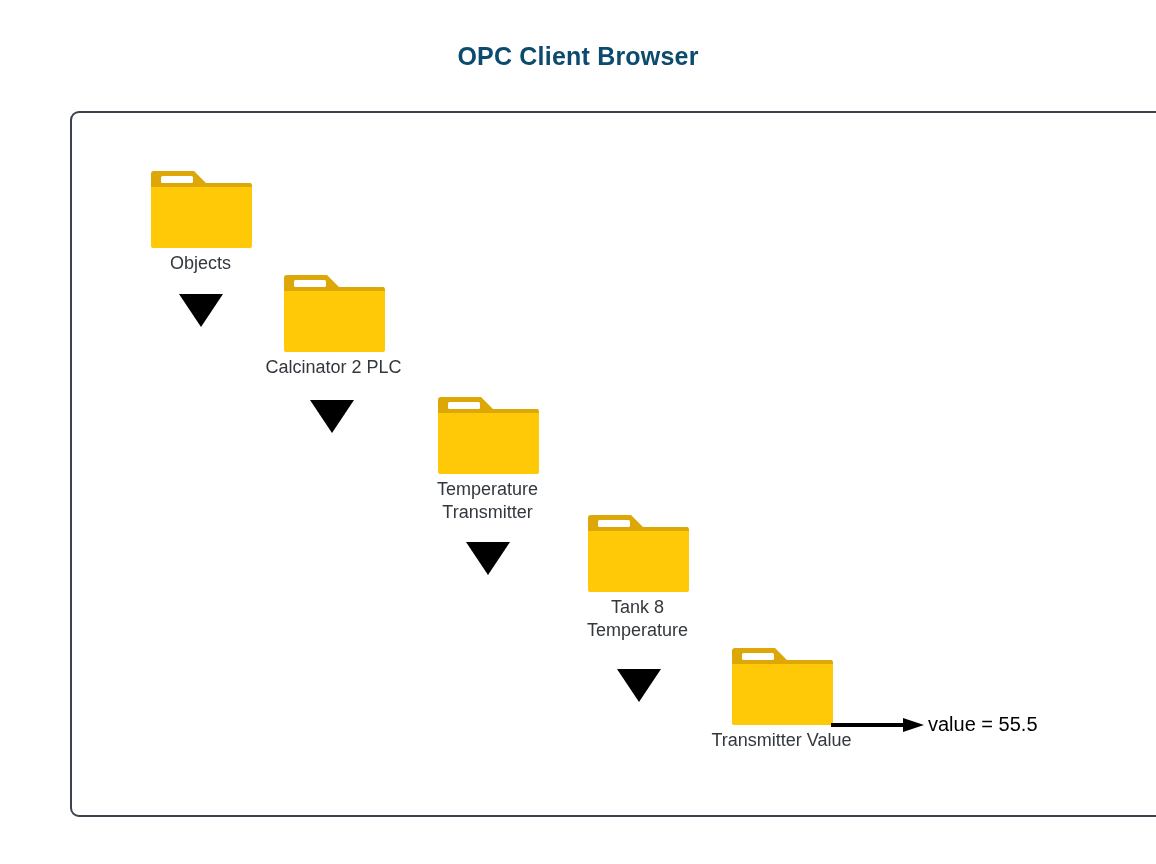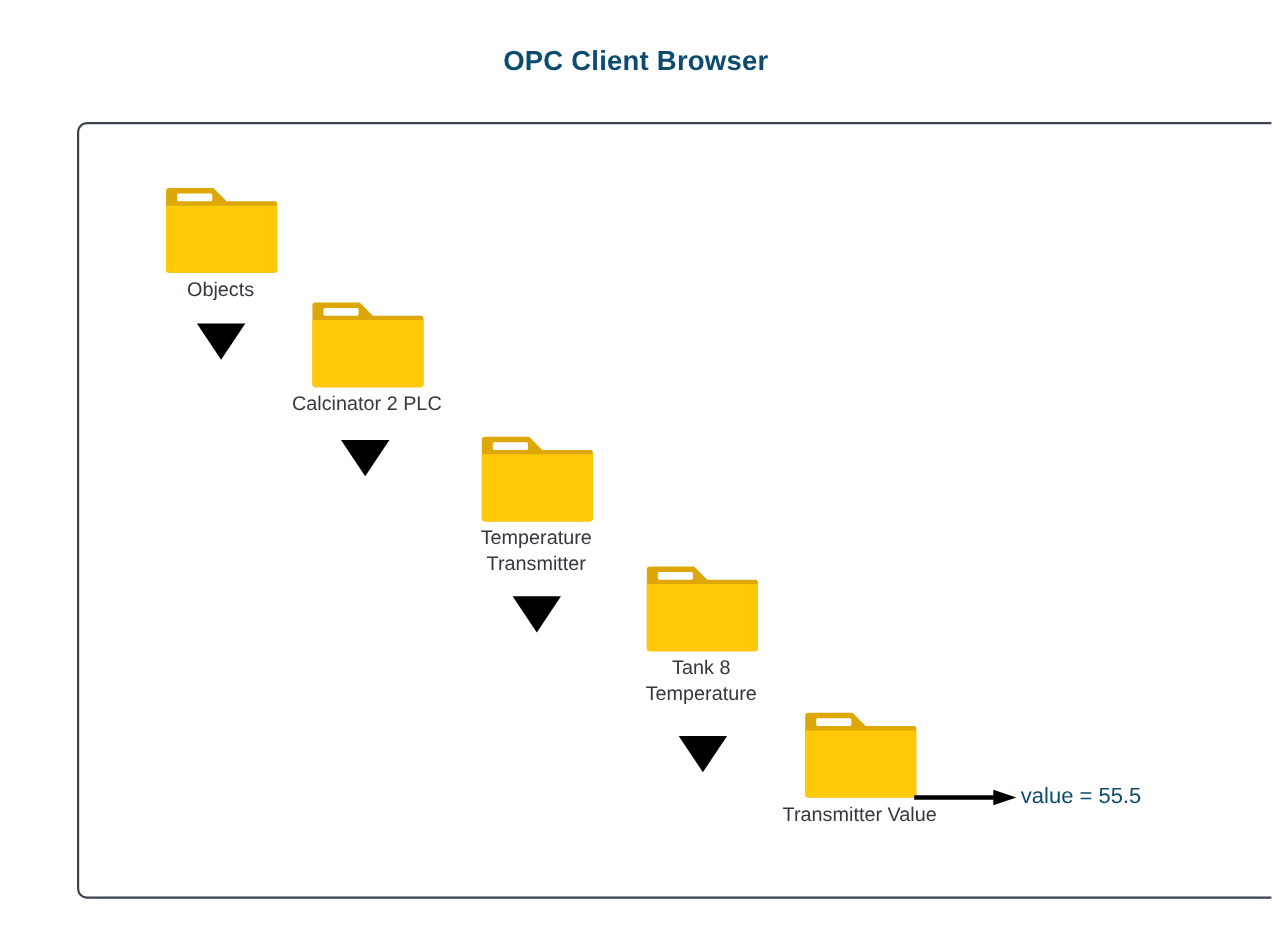--- a/index.html
+++ b/index.html
@@ -86,21 +86,21 @@
     width: 96px;
     height: 16px;
   }
   #value-arrow svg { display: block; }
 
   #value-readout {
     position: absolute;
     left: 928px;
     top: 713px;
     font-size: 20px;
-    color: #0c4a6e;
+    color: #000000;
     white-space: nowrap;
   }
 </style>
 </head>
 <body>
 
 <div id="page">
 
   <div id="diagram-title">OPC Client Browser</div>
 

